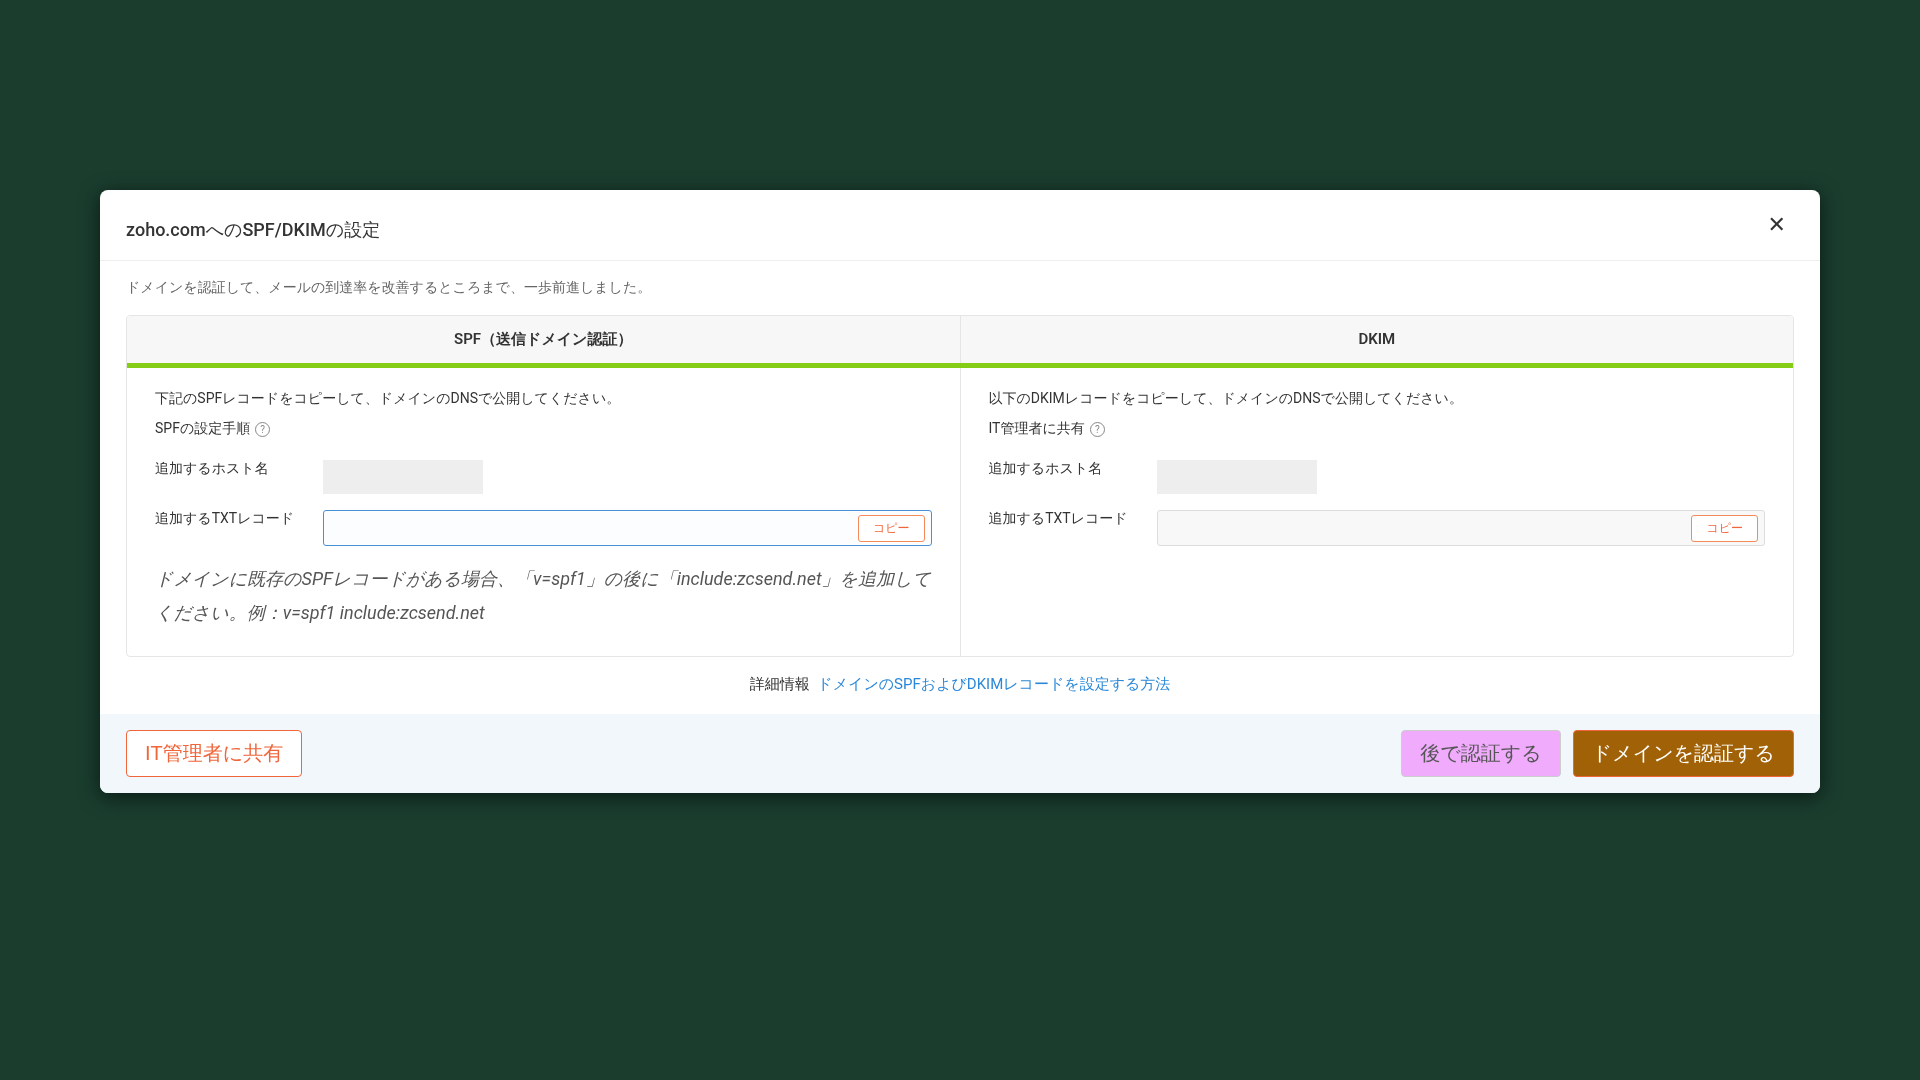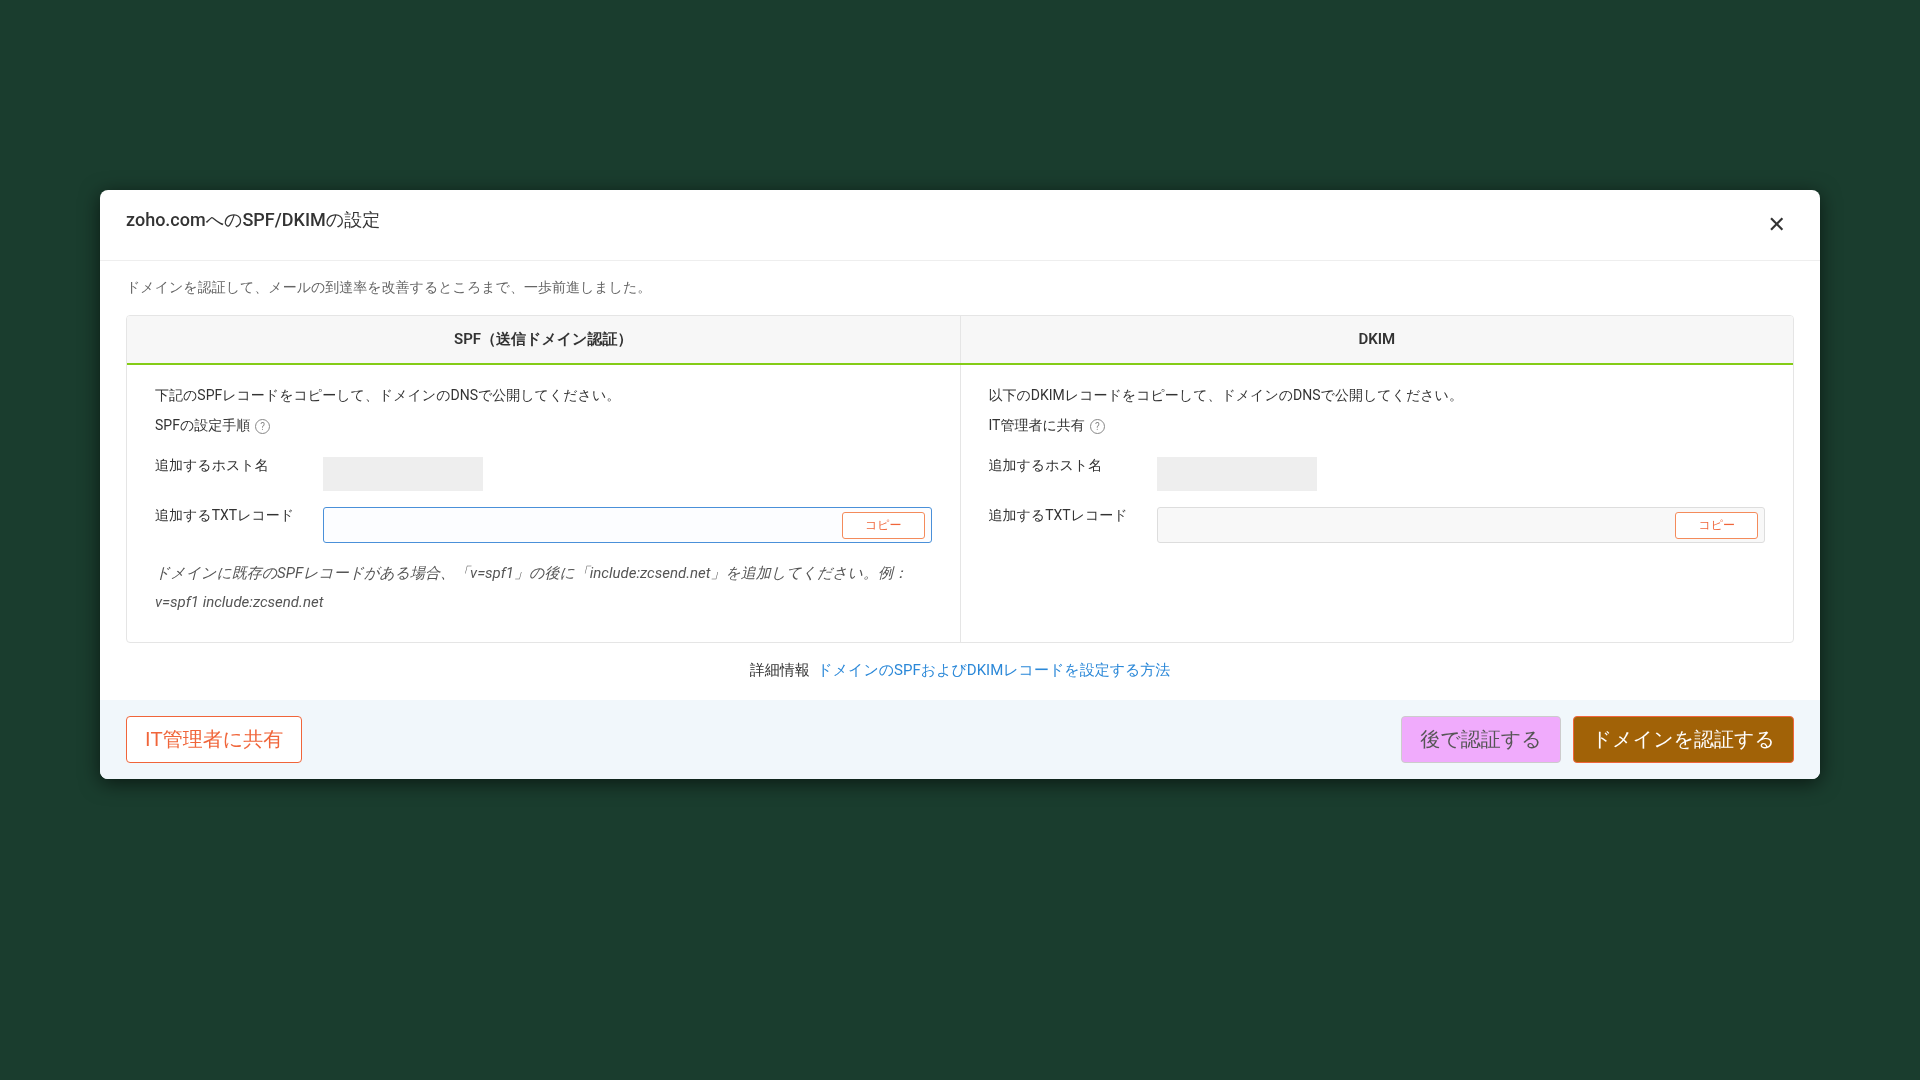--- a/index.html
+++ b/index.html
@@ -16,21 +16,21 @@
     .modal {
       background: #fff;
       width: 1720px;
       border-radius: 8px;
       box-shadow: 0 4px 20px rgba(0,0,0,0.6);
       overflow: hidden;
     }
     .modal-header {
       display: flex;
       justify-content: space-between;
-      align-items: flex-start;
+      align-items: flex-end;
       padding: 18px 26px;
       border-bottom: 1px solid #eee;
     }
     .modal-title {
       font-size: 18px;
       color: #333;
       font-weight: 500;
     }
     .close-btn {
       font-size: 22px;
@@ -49,21 +49,21 @@
       margin-bottom: 18px;
     }
     .table-wrap {
       border: 1px solid #e5e5e5;
       border-radius: 4px;
       overflow: hidden;
     }
     .table-header {
       display: flex;
       background: #f7f7f7;
-      border-bottom: 2px solid #84cc16;
+      border-bottom: 5px solid #84cc16;
     }
     .th {
       flex: 1;
       padding: 14px 10px;
       text-align: center;
       font-size: 15px;
       font-weight: 600;
       color: #333;
     }
     .th:first-child {
@@ -138,26 +138,26 @@
     .txt-val {
       flex: 1;
       font-size: 13px;
       color: #555;
     }
     .copy-btn {
       background: #fff;
       border: 1px solid #f48b5b;
       color: #f0653a;
       font-size: 12px;
-      padding: 4px 22px;
+      padding: 4px 14px;
       border-radius: 3px;
       cursor: pointer;
     }
     .note-text {
-      font-size: 15px;
+      font-size: 18px;
       font-style: italic;
       color: #555;
       line-height: 1.9;
       margin-top: 10px;
     }
     .detail-row {
       text-align: center;
       padding: 18px 10px 20px 10px;
       font-size: 15px;
     }

